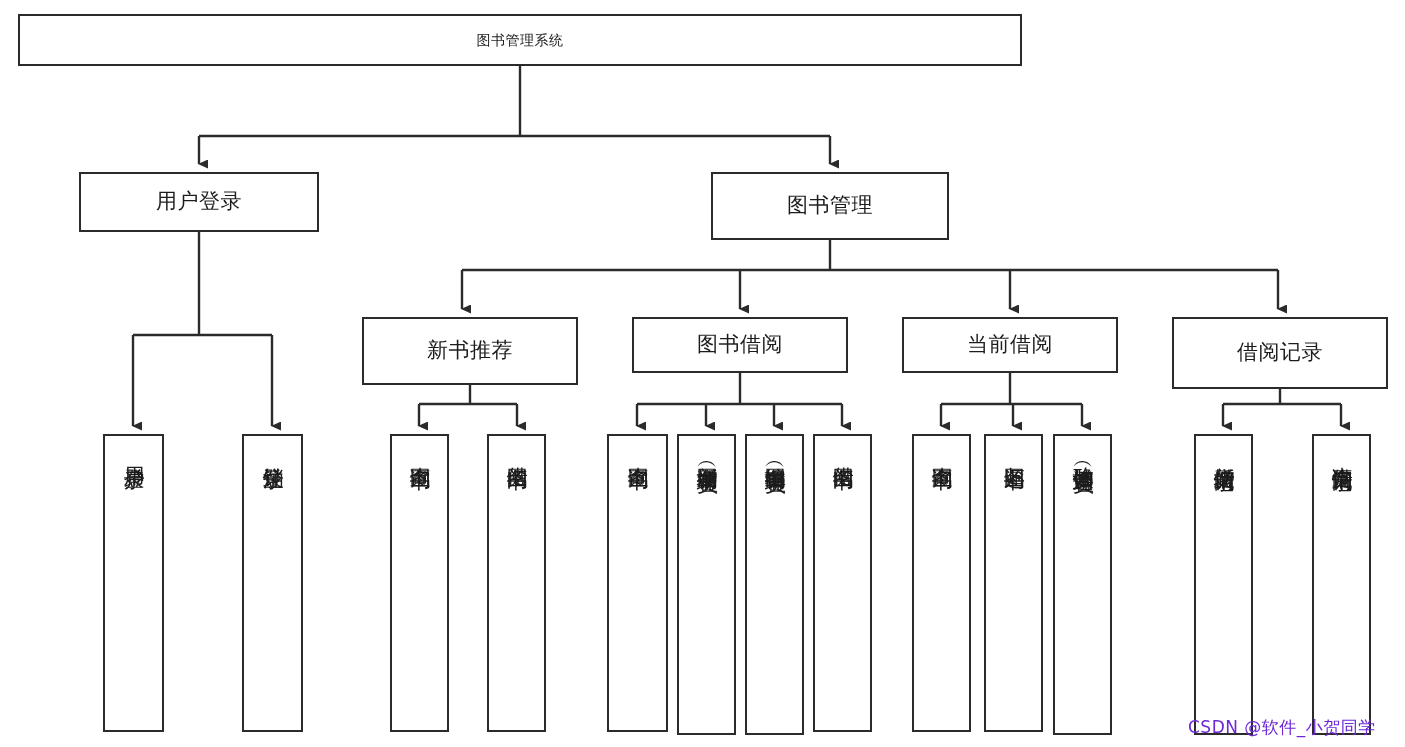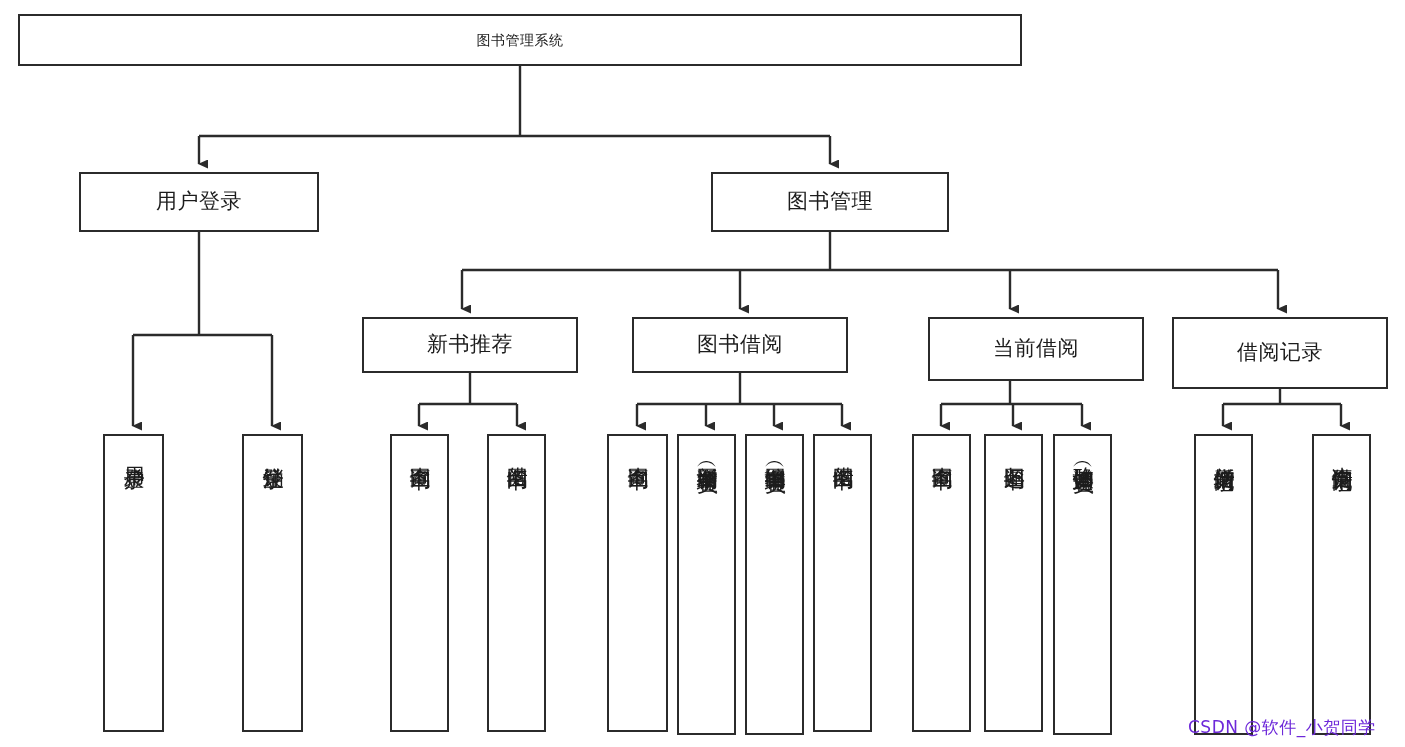--- a/index.html
+++ b/index.html
@@ -125,31 +125,31 @@
     </g>
   </svg>
 
   <div class="node horizontal root" id="root-node" style="left: 18px; top: 14px; width: 1004px; height: 52px;">
     <span>图书管理系统</span>
   </div>
 
   <div class="node horizontal" id="l2-0" style="left: 79px; top: 172px; width: 240px; height: 60px;">
     <span>用户登录</span>
   </div>
-  <div class="node horizontal" id="l2-1" style="left: 711px; top: 172px; width: 238px; height: 60px;">
+  <div class="node horizontal" id="l2-1" style="left: 711px; top: 172px; width: 238px; height: 68px;">
     <span>图书管理</span>
   </div>
 
-  <div class="node horizontal" id="l3-0" style="left: 362px; top: 317px; width: 216px; height: 56px;">
+  <div class="node horizontal" id="l3-0" style="left: 362px; top: 317px; width: 216px; height: 68px;">
     <span>新书推荐</span>
   </div>
   <div class="node horizontal" id="l3-1" style="left: 632px; top: 317px; width: 216px; height: 56px;">
     <span>图书借阅</span>
   </div>
-  <div class="node horizontal" id="l3-2" style="left: 928px; top: 317px; width: 216px; height: 64px;">
+  <div class="node horizontal" id="l3-2" style="left: 902px; top: 317px; width: 216px; height: 56px;">
     <span>当前借阅</span>
   </div>
   <div class="node horizontal" id="l3-3" style="left: 1172px; top: 317px; width: 216px; height: 72px;">
     <span>借阅记录</span>
   </div>
 
   <div class="node vertical" id="leaf-0" style="left: 103px; top: 434px; width: 61px; height: 298px;">
     <span class="vtext">用户登录</span>
   </div>
   <div class="node vertical" id="leaf-1" style="left: 242px; top: 434px; width: 61px; height: 298px;">

